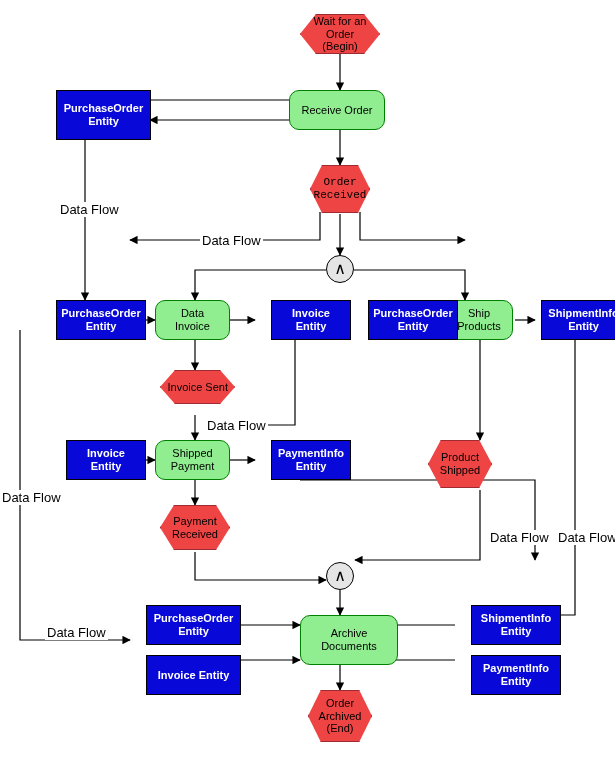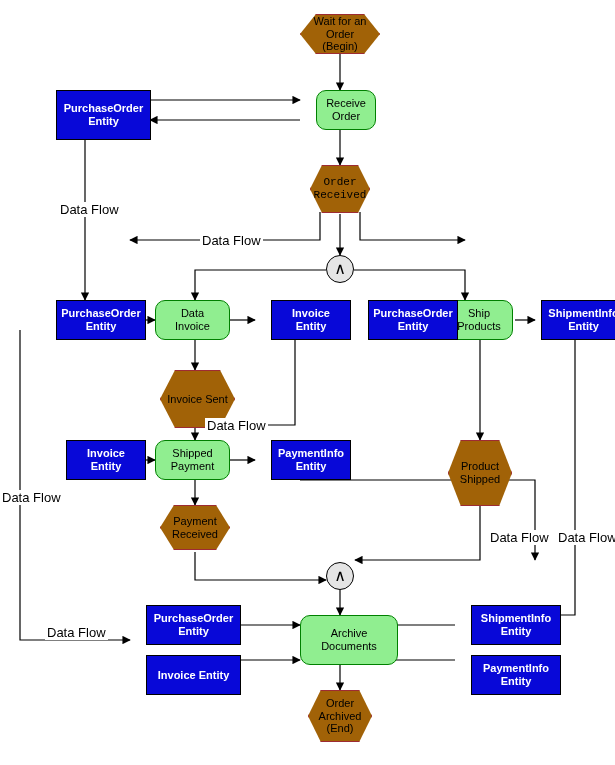--- a/index.html
+++ b/index.html
@@ -32,21 +32,21 @@
     font-weight: bold;
     margin-left: 16px;
   }
   .activity {
     background: #90ee90;
     border: 1.5px solid #008000;
     border-radius: 10px;
     color: #000;
   }
   .event {
-    background: #a16207;
+    background: #ef4444;
     border: 1.5px solid #9e2b33;
     color: #000;
     clip-path: polygon(20% 0, 80% 0, 100% 50%, 80% 100%, 20% 100%, 0 50%);
   }
   .gateway {
     background: #e5e5e5;
     border: 1.5px solid #000;
     border-radius: 50%;
     color: #000;
     font-size: 16px;
@@ -143,34 +143,34 @@
       <path d="M300 480 L535 480 L535 560"></path>
     </g>
   </svg>
 
   <div class="node event" style="left:300px; top:14px; width:80px; height:40px;">
       <span>Wait for an Order (Begin)</span>
     </div>
   <div class="node event" style="left:310px; top:165px; width:60px; height:48px;font-family:Liberation Mono, monospace;">
       <span>Order Received</span>
     </div>
-  <div class="node event" style="left:160px; top:370px; width:75px; height:58px;">
+  <div class="node event" style="left:160px; top:370px; width:75px; height:34px;justify-content:flex-end;">
       <span>Invoice Sent</span>
     </div>
   <div class="node event" style="left:160px; top:505px; width:70px; height:45px;">
       <span>Payment Received</span>
     </div>
-  <div class="node event" style="left:448px; top:440px; width:64px; height:66px;">
+  <div class="node event" style="left:428px; top:440px; width:64px; height:48px;">
       <span>Product Shipped</span>
     </div>
   <div class="node event" style="left:308px; top:690px; width:64px; height:52px;">
       <span>Order Archived (End)</span>
     </div>
 
-  <div class="node activity" style="left:316px; top:90px; width:60px; height:40px;">
+  <div class="node activity" style="left:289px; top:90px; width:96px; height:40px;">
       <span>Receive Order</span>
     </div>
   <div class="node activity" style="left:155px; top:300px; width:75px; height:40px;">
       <span>Data Invoice</span>
     </div>
   <div class="node activity" style="left:155px; top:440px; width:75px; height:40px;">
       <span>Shipped Payment</span>
     </div>
   <div class="node activity" style="left:445px; top:300px; width:68px; height:40px;">
       <span>Ship Products</span>

